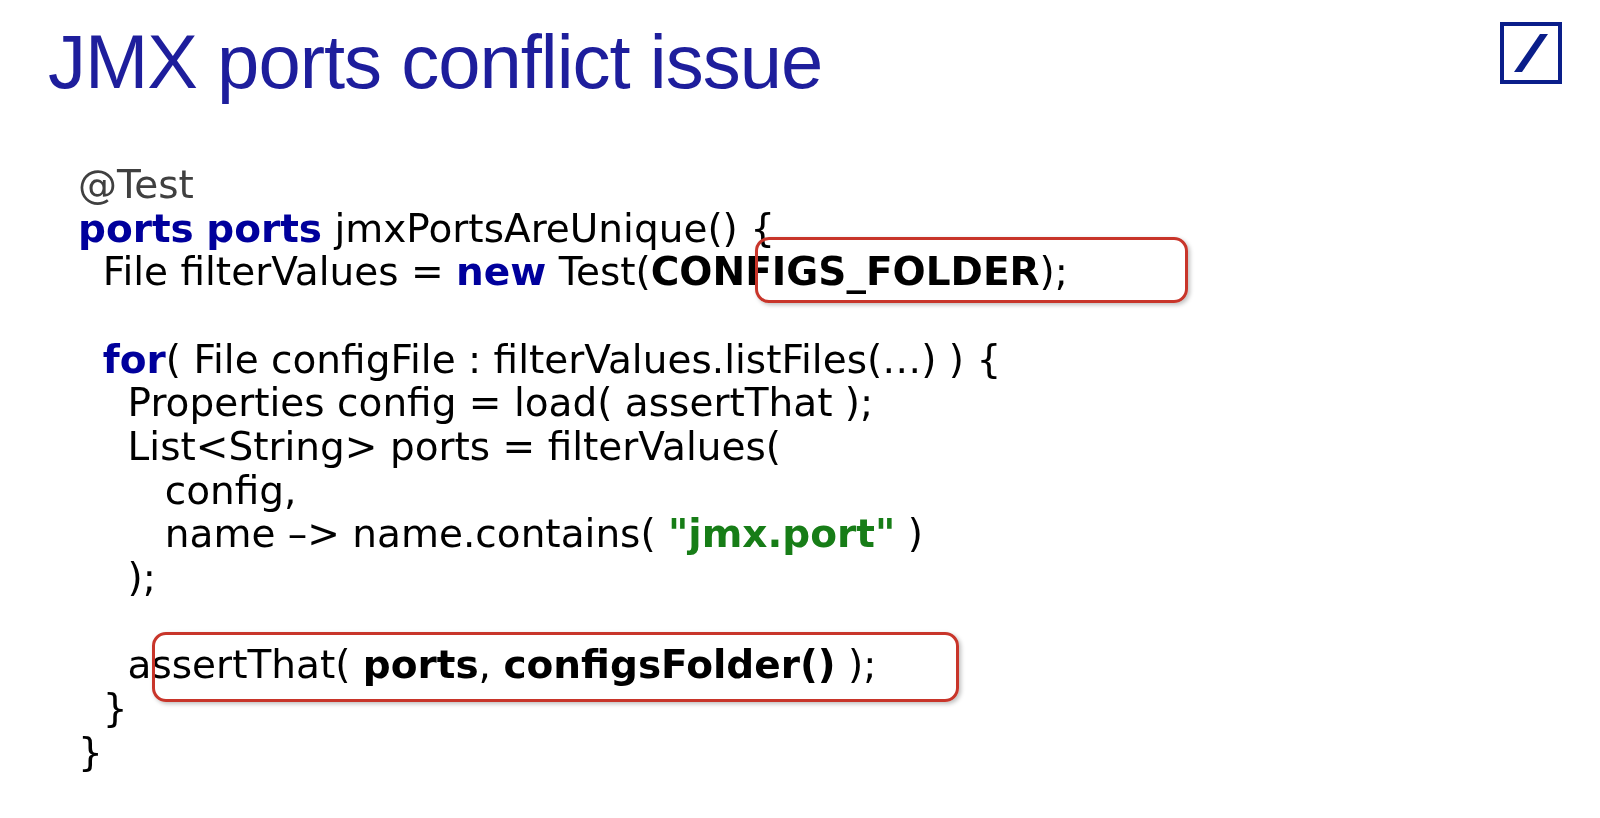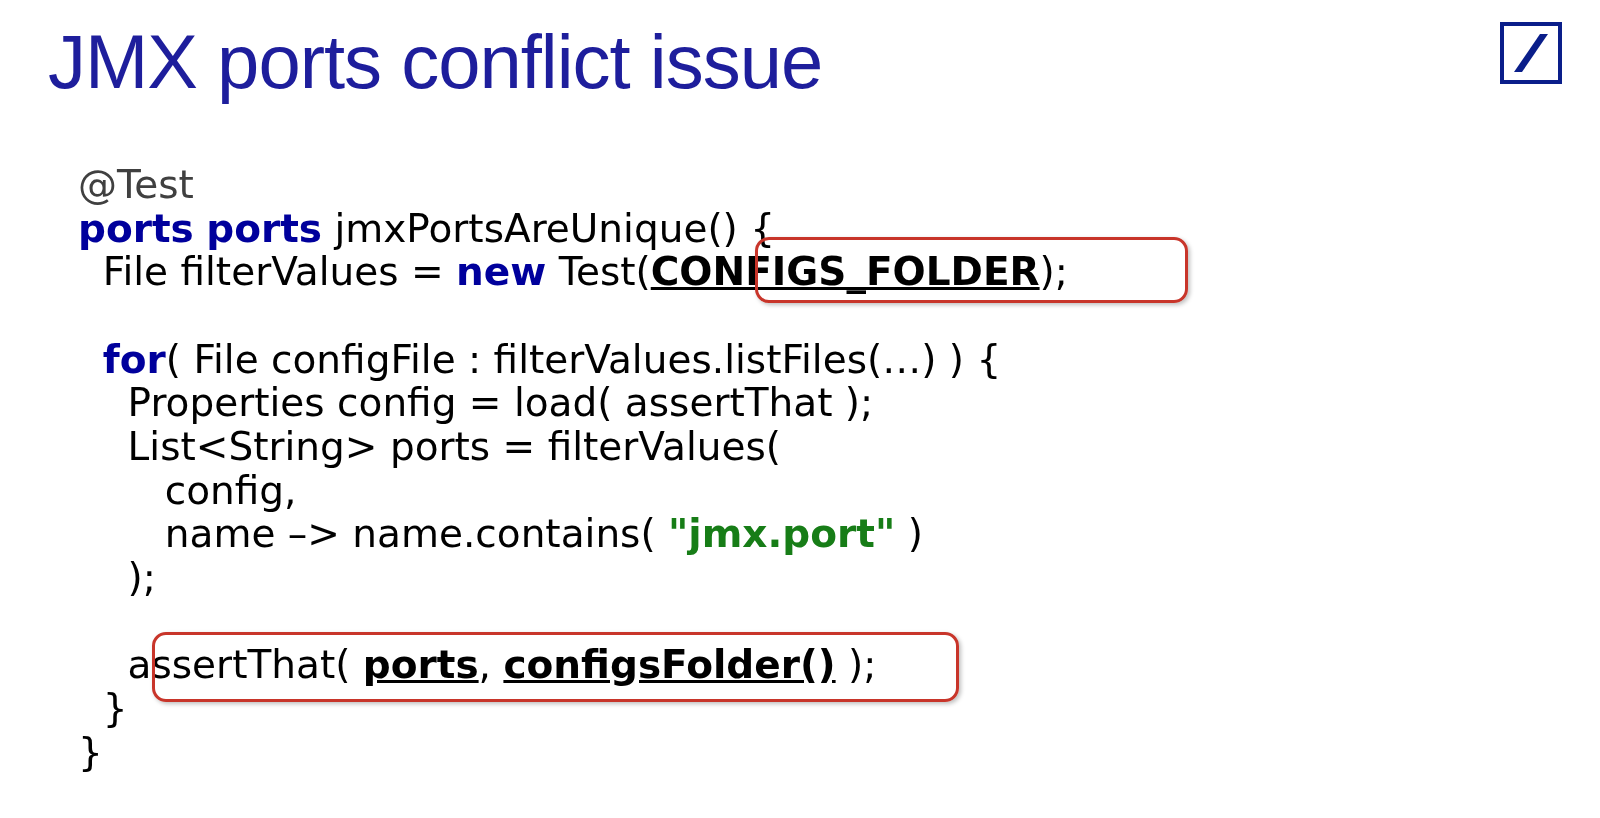--- a/index.html
+++ b/index.html
@@ -42,21 +42,21 @@
     font-family: "Verdana", "DejaVu Sans", sans-serif;
     font-size: 39px;
     line-height: 1.12;
     white-space: pre;
     color: #000000;
     font-weight: 400;
   }
   .annot { color: #404040; }
   .kw    { color: #00009c; font-weight: 700; }
   .str   { color: #177d17; font-weight: 700; }
-  .bold  { font-weight: 700; text-decoration: underline; }
+  .bold  { font-weight: 700; }
 
   .hlbox {
     position: absolute;
     border: 3px solid #c8352a;
     border-radius: 14px;
     box-shadow: 2px 2px 4px rgba(0,0,0,0.25);
     background: transparent;
     pointer-events: none;
   }
   .box1 { top: 237px; left: 755px; width: 427px; height: 60px; }

